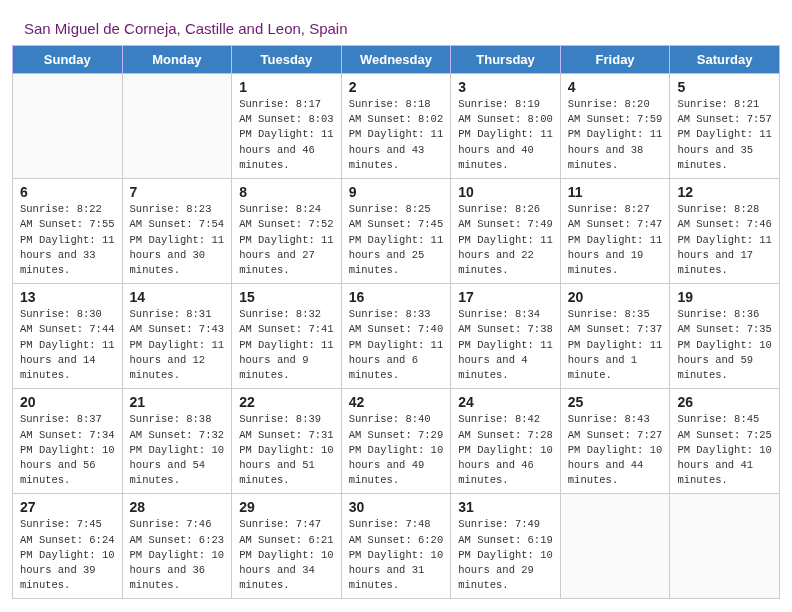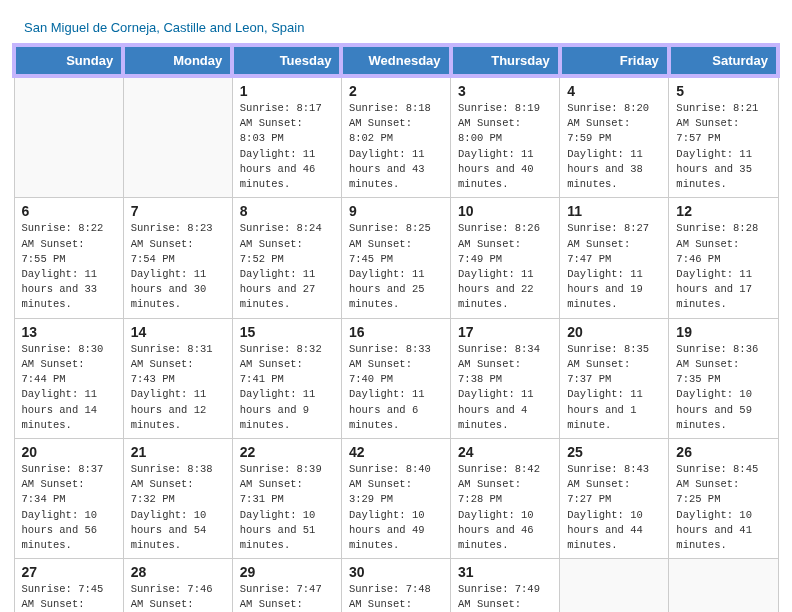--- a/index.html
+++ b/index.html
@@ -35,37 +35,37 @@
     .title-block {
       text-align: right;
     }
     .month-title {
       font-size: 36px;
       font-weight: bold;
       color: #333;
       line-height: 1.1;
     }
     .location-title {
-      font-size: 13px;
-      color: #0369a1;
+      font-size: 15px;
+      color: #701a75;
       margin-top: 2px;
     }
     .calendar {
       margin: 0 12px 12px 12px;
       border-collapse: collapse;
       width: calc(100% - 24px);
     }
     .calendar th {
       background-color: #3a7fc1;
       color: #fff;
-      text-align: right;
+      text-align: center;
       padding: 6px 8px;
       font-size: 13px;
       font-weight: bold;
-      border: 4px solid #c4b5fd;
+      border: 1px solid #c4b5fd;
     }
     .calendar td {
       border: 1px solid #ccc;
       vertical-align: top;
       padding: 5px 7px;
       font-size: 11px;
       color: #333;
       width: 14.28%;
       min-height: 80px;
       height: 88px;
@@ -246,21 +246,21 @@
         </td>
         <td>
           <span class="day-number">22</span>
           <div class="day-info">Sunrise: 8:39 AM
 Sunset: 7:31 PM
 Daylight: 10 hours and 51 minutes.</div>
         </td>
         <td>
           <span class="day-number">42</span>
           <div class="day-info">Sunrise: 8:40 AM
-Sunset: 3:29 PM
+Sunset: 7:29 PM
 Daylight: 10 hours and 49 minutes.</div>
         </td>
         <td>
           <span class="day-number">24</span>
           <div class="day-info">Sunrise: 8:42 AM
 Sunset: 7:28 PM
 Daylight: 10 hours and 46 minutes.</div>
         </td>
         <td>
           <span class="day-number">25</span>

